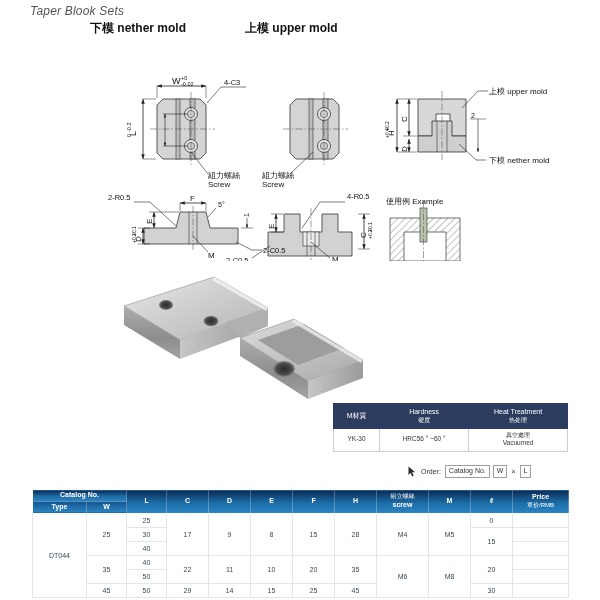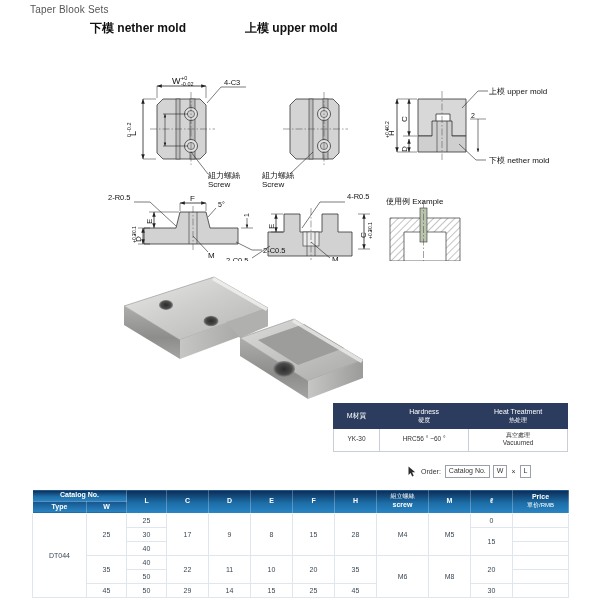--- a/index.html
+++ b/index.html
@@ -9,21 +9,21 @@
     font-family:"Liberation Sans","DejaVu Sans",sans-serif;
     color:#231f20;
     position:relative;
     overflow:hidden;
   }
   .page{position:absolute;inset:0;}
 
   
   .doc-title{
     position:absolute;left:30px;top:4px;
-    font-size:10px;color:#555;letter-spacing:.2px;
+    font-size:12px;color:#555;letter-spacing:.2px;font-style:italic;
   }
   .view-title{
     position:absolute;font-size:12px;font-weight:bold;color:#111;
     white-space:nowrap;
   }
   #t-nether{left:90px;top:20px;}
   #t-upper{left:245px;top:20px;}
 
   
   .draw{position:absolute;left:0;top:36px;width:600px;height:225px;}

